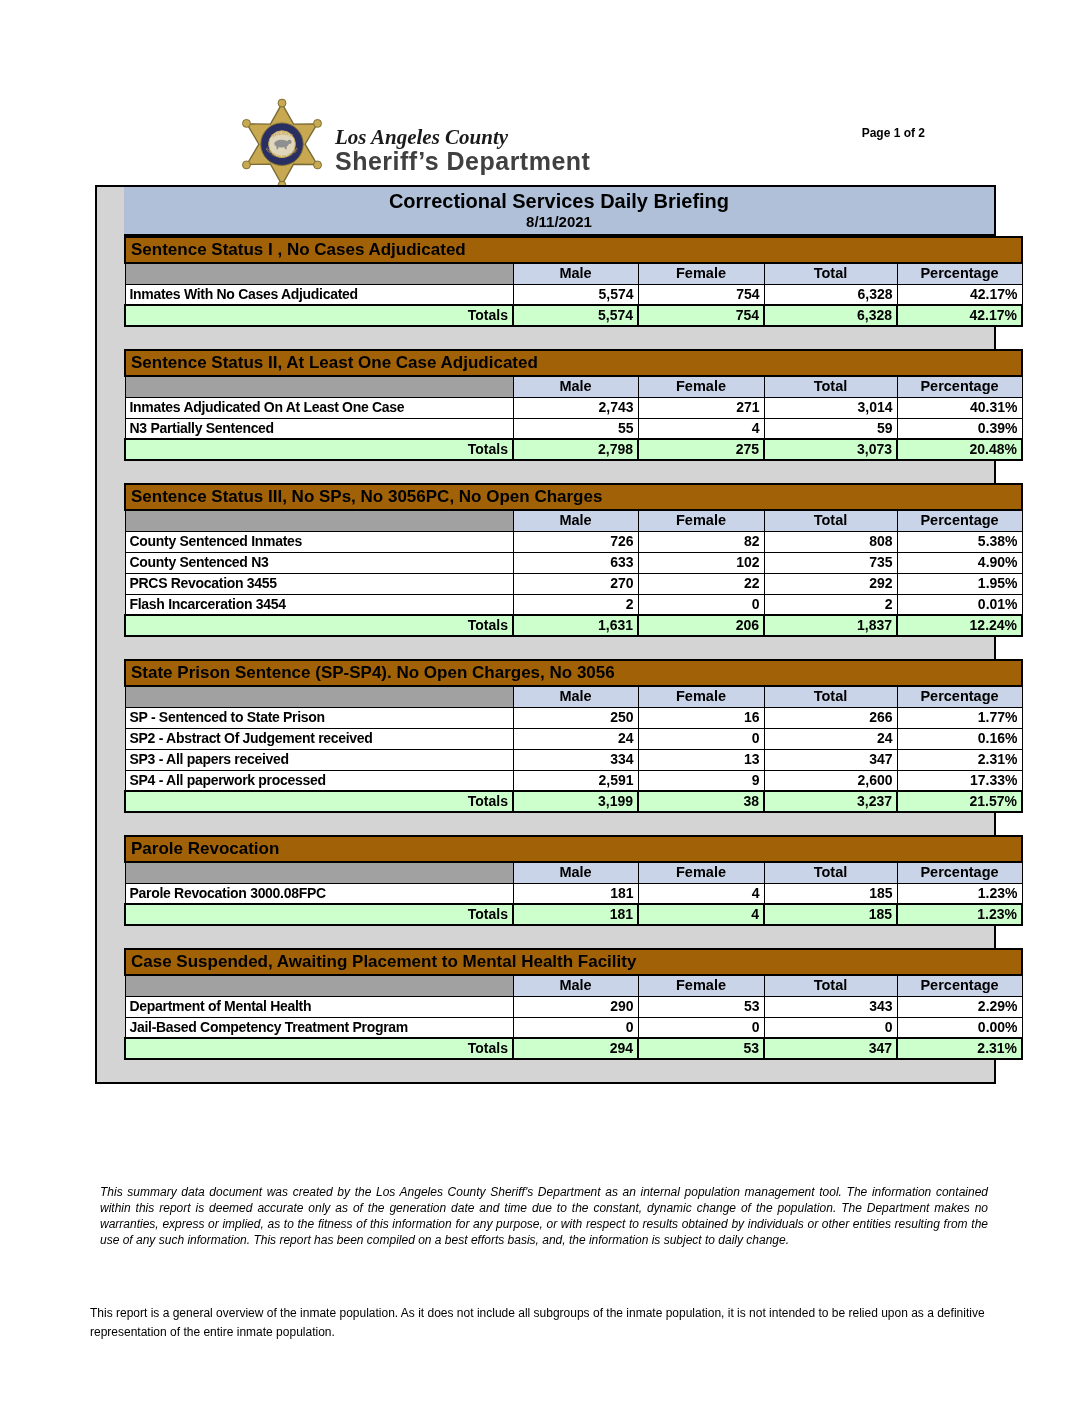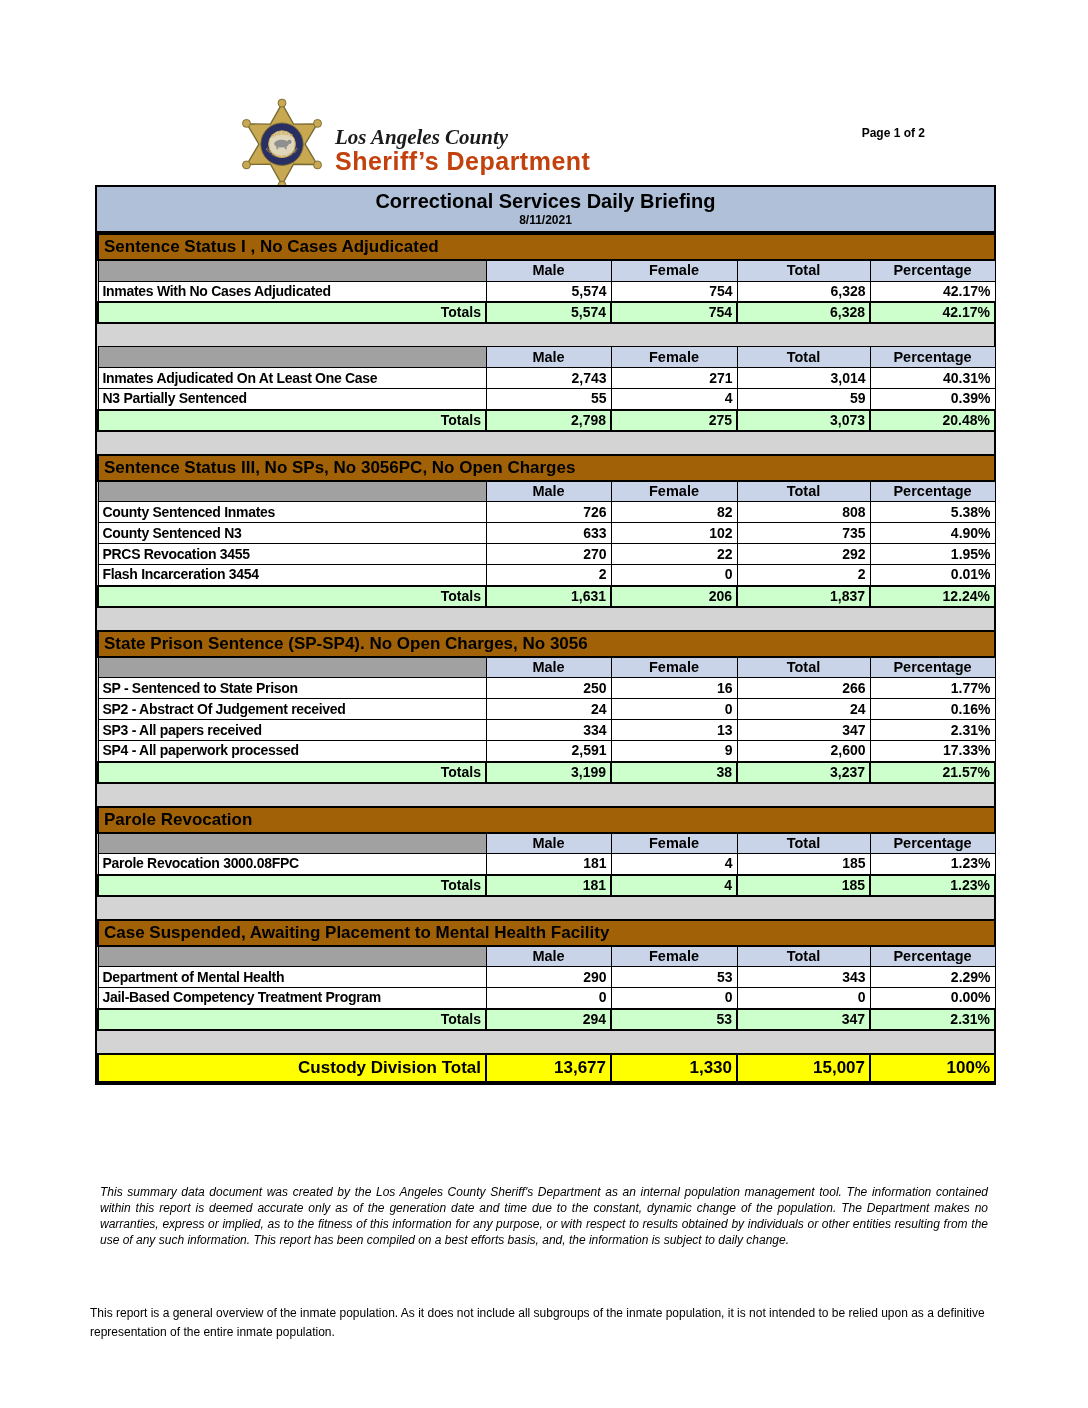--- a/index.html
+++ b/index.html
@@ -21,41 +21,42 @@
   .badge { width: 94px; height: 96px; }
   .logo-text { margin-left: 6px; padding-top: 10px; }
   .logo-county {
     font-family: "Liberation Serif", serif;
     font-style: italic; font-weight: bold;
     font-size: 21px; line-height: 1.05; color: #1a1a1a;
   }
   .logo-dept {
     font-family: "Liberation Sans", sans-serif;
     font-weight: bold; font-size: 25px; letter-spacing: 0.5px;
-    line-height: 1.1; color: #c2410c;
+    line-height: 1.1; color: #404040;
   }
   .page-num {
     margin-left: auto; margin-right: 68px; padding-top: 28px;
     font-size: 12px; font-weight: bold;
   }
 
   
   .report {
     position: absolute; top: 185px; left: 95px;
     width: 901px;
     background: #D4D4D4;
     border: 2px solid #000;
+    padding-left: 27px;
   }
   .title-bar {
     background: #AFC0D8;
     border-bottom: 2px solid #000;
     text-align: center; padding: 3px 0 4px 0;
   }
   .rtitle { font-size: 20px; font-weight: bold; }
-  .rdate  { font-size: 12px; font-weight: bold; }
+  .rdate  { font-size: 15px; font-weight: bold; }
 
   table.sec { border-collapse: collapse; width: 100%; table-layout: fixed; }
   col.c0 { width: 388px; }
   col.c1 { width: 125px; }
   col.c2 { width: 126px; }
   col.c3 { width: 133px; }
   col.c4 { width: 125px; }
 
   table.sec td {
     border: 1px solid #000;
@@ -185,20 +186,23 @@
 
   <table class="sec">
     <colgroup>
         <col class="c0">
         <col class="c1">
         <col class="c2">
         <col class="c3">
         <col class="c4">
       </colgroup>
     <tbody>
+      <tr class="sec-title">
+          <td colspan="5">Sentence Status II, At Least One Case Adjudicated</td>
+        </tr>
       <tr class="cols">
         <td class="stub"></td>
         <td>Male</td>
         <td>Female</td>
         <td>Total</td>
         <td>Percentage</td>
       </tr>
       <tr>
         <td class="lbl">Inmates Adjudicated On At Least One Case</td>
         <td class="num">2,743</td>
@@ -414,35 +418,17 @@
         <td class="tlbl">Totals</td>
         <td class="num">294</td>
         <td class="num">53</td>
         <td class="num">347</td>
         <td class="num">2.31%</td>
       </tr>
     </tbody>
   </table>
   <div class="gap"></div>
 
-  <table class="sec grand">
-    <colgroup>
-        <col class="c0">
-        <col class="c1">
-        <col class="c2">
-        <col class="c3">
-        <col class="c4">
-      </colgroup>
-    <tbody>
-      <tr>
-        <td class="glbl">Custody Division Total</td>
-        <td class="num">13,677</td>
-        <td class="num">1,330</td>
-        <td class="num">15,007</td>
-        <td class="num">100%</td>
-      </tr>
-    </tbody>
-  </table>
 
 </div>
 
 <div class="disclaimer">This summary data document was created by the Los Angeles County Sheriff's Department as an internal population management tool.  The information contained within this report is deemed accurate only as of the generation date and time due to the constant, dynamic change of the population.  The Department makes no warranties, express or implied, as to the fitness of this information for any purpose, or with respect to results obtained by individuals or other entities resulting from the use of any such information.  This report has been compiled on a best efforts basis, and, the information is subject to daily change.</div>
 <div class="overview-note">This report is a general overview of the inmate population.  As it does not include all subgroups of the inmate population, it is not intended to be relied upon as a definitive representation of the entire inmate population.</div>
 
 </body></html>

